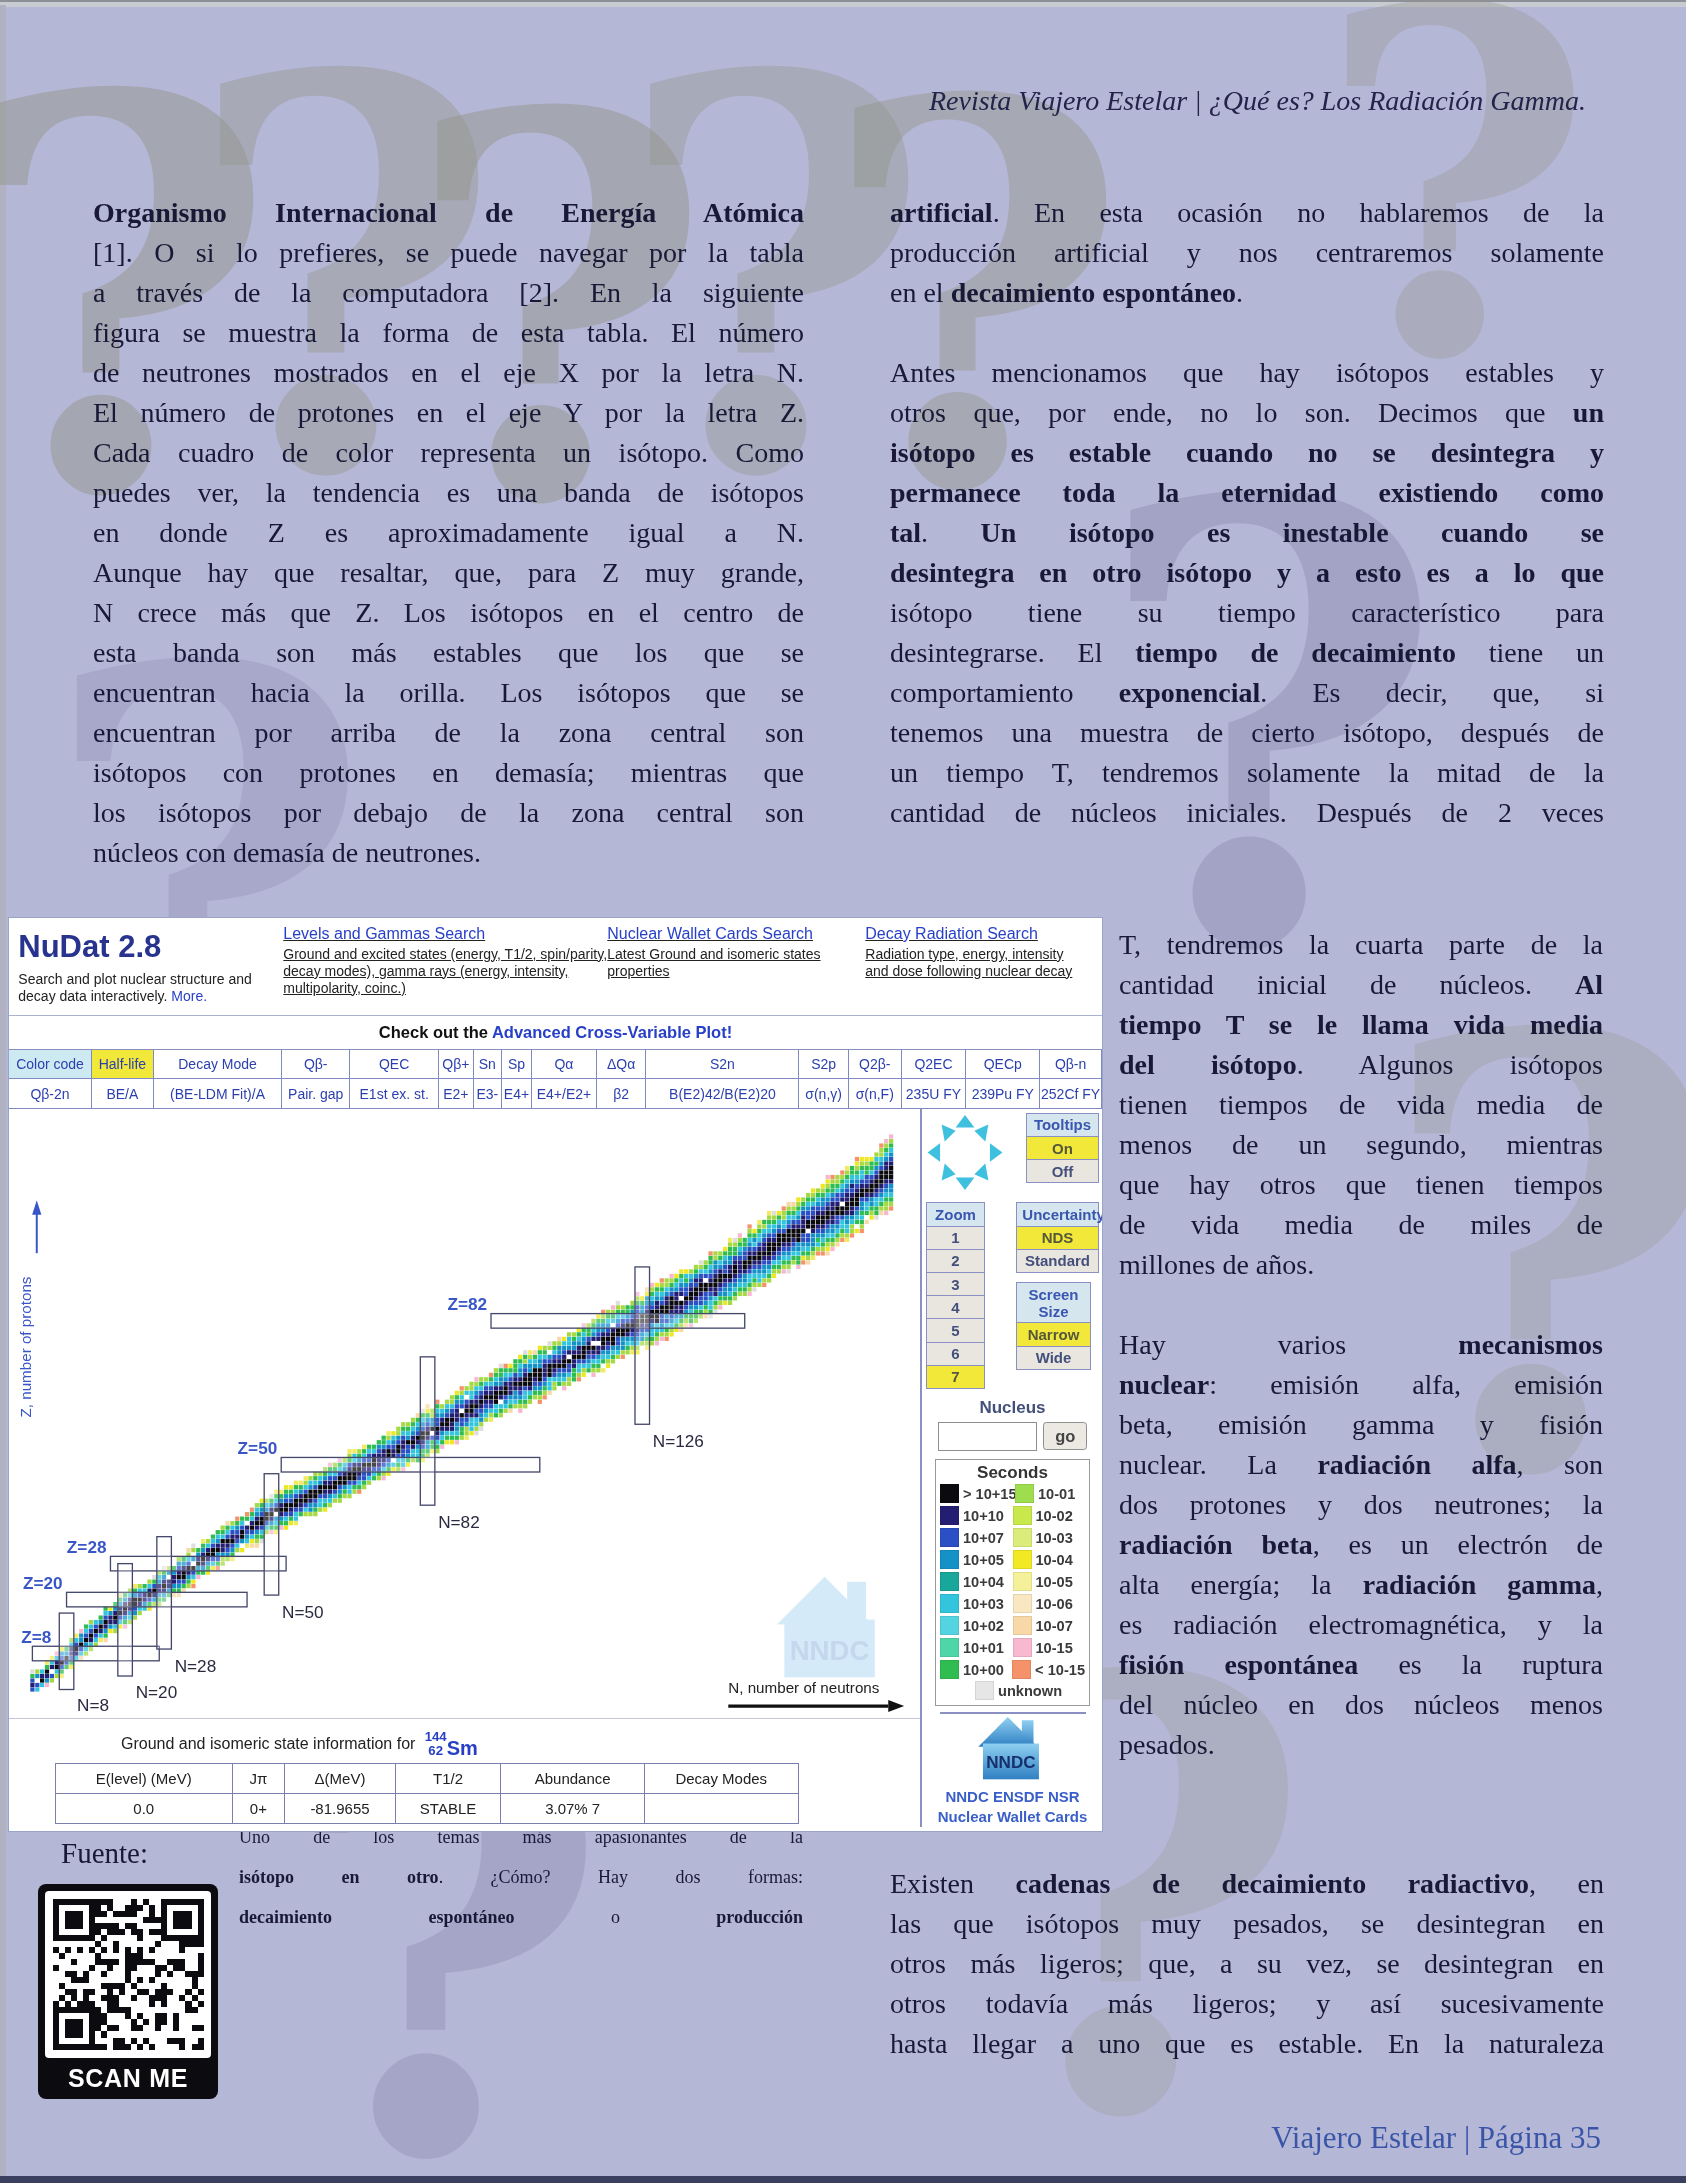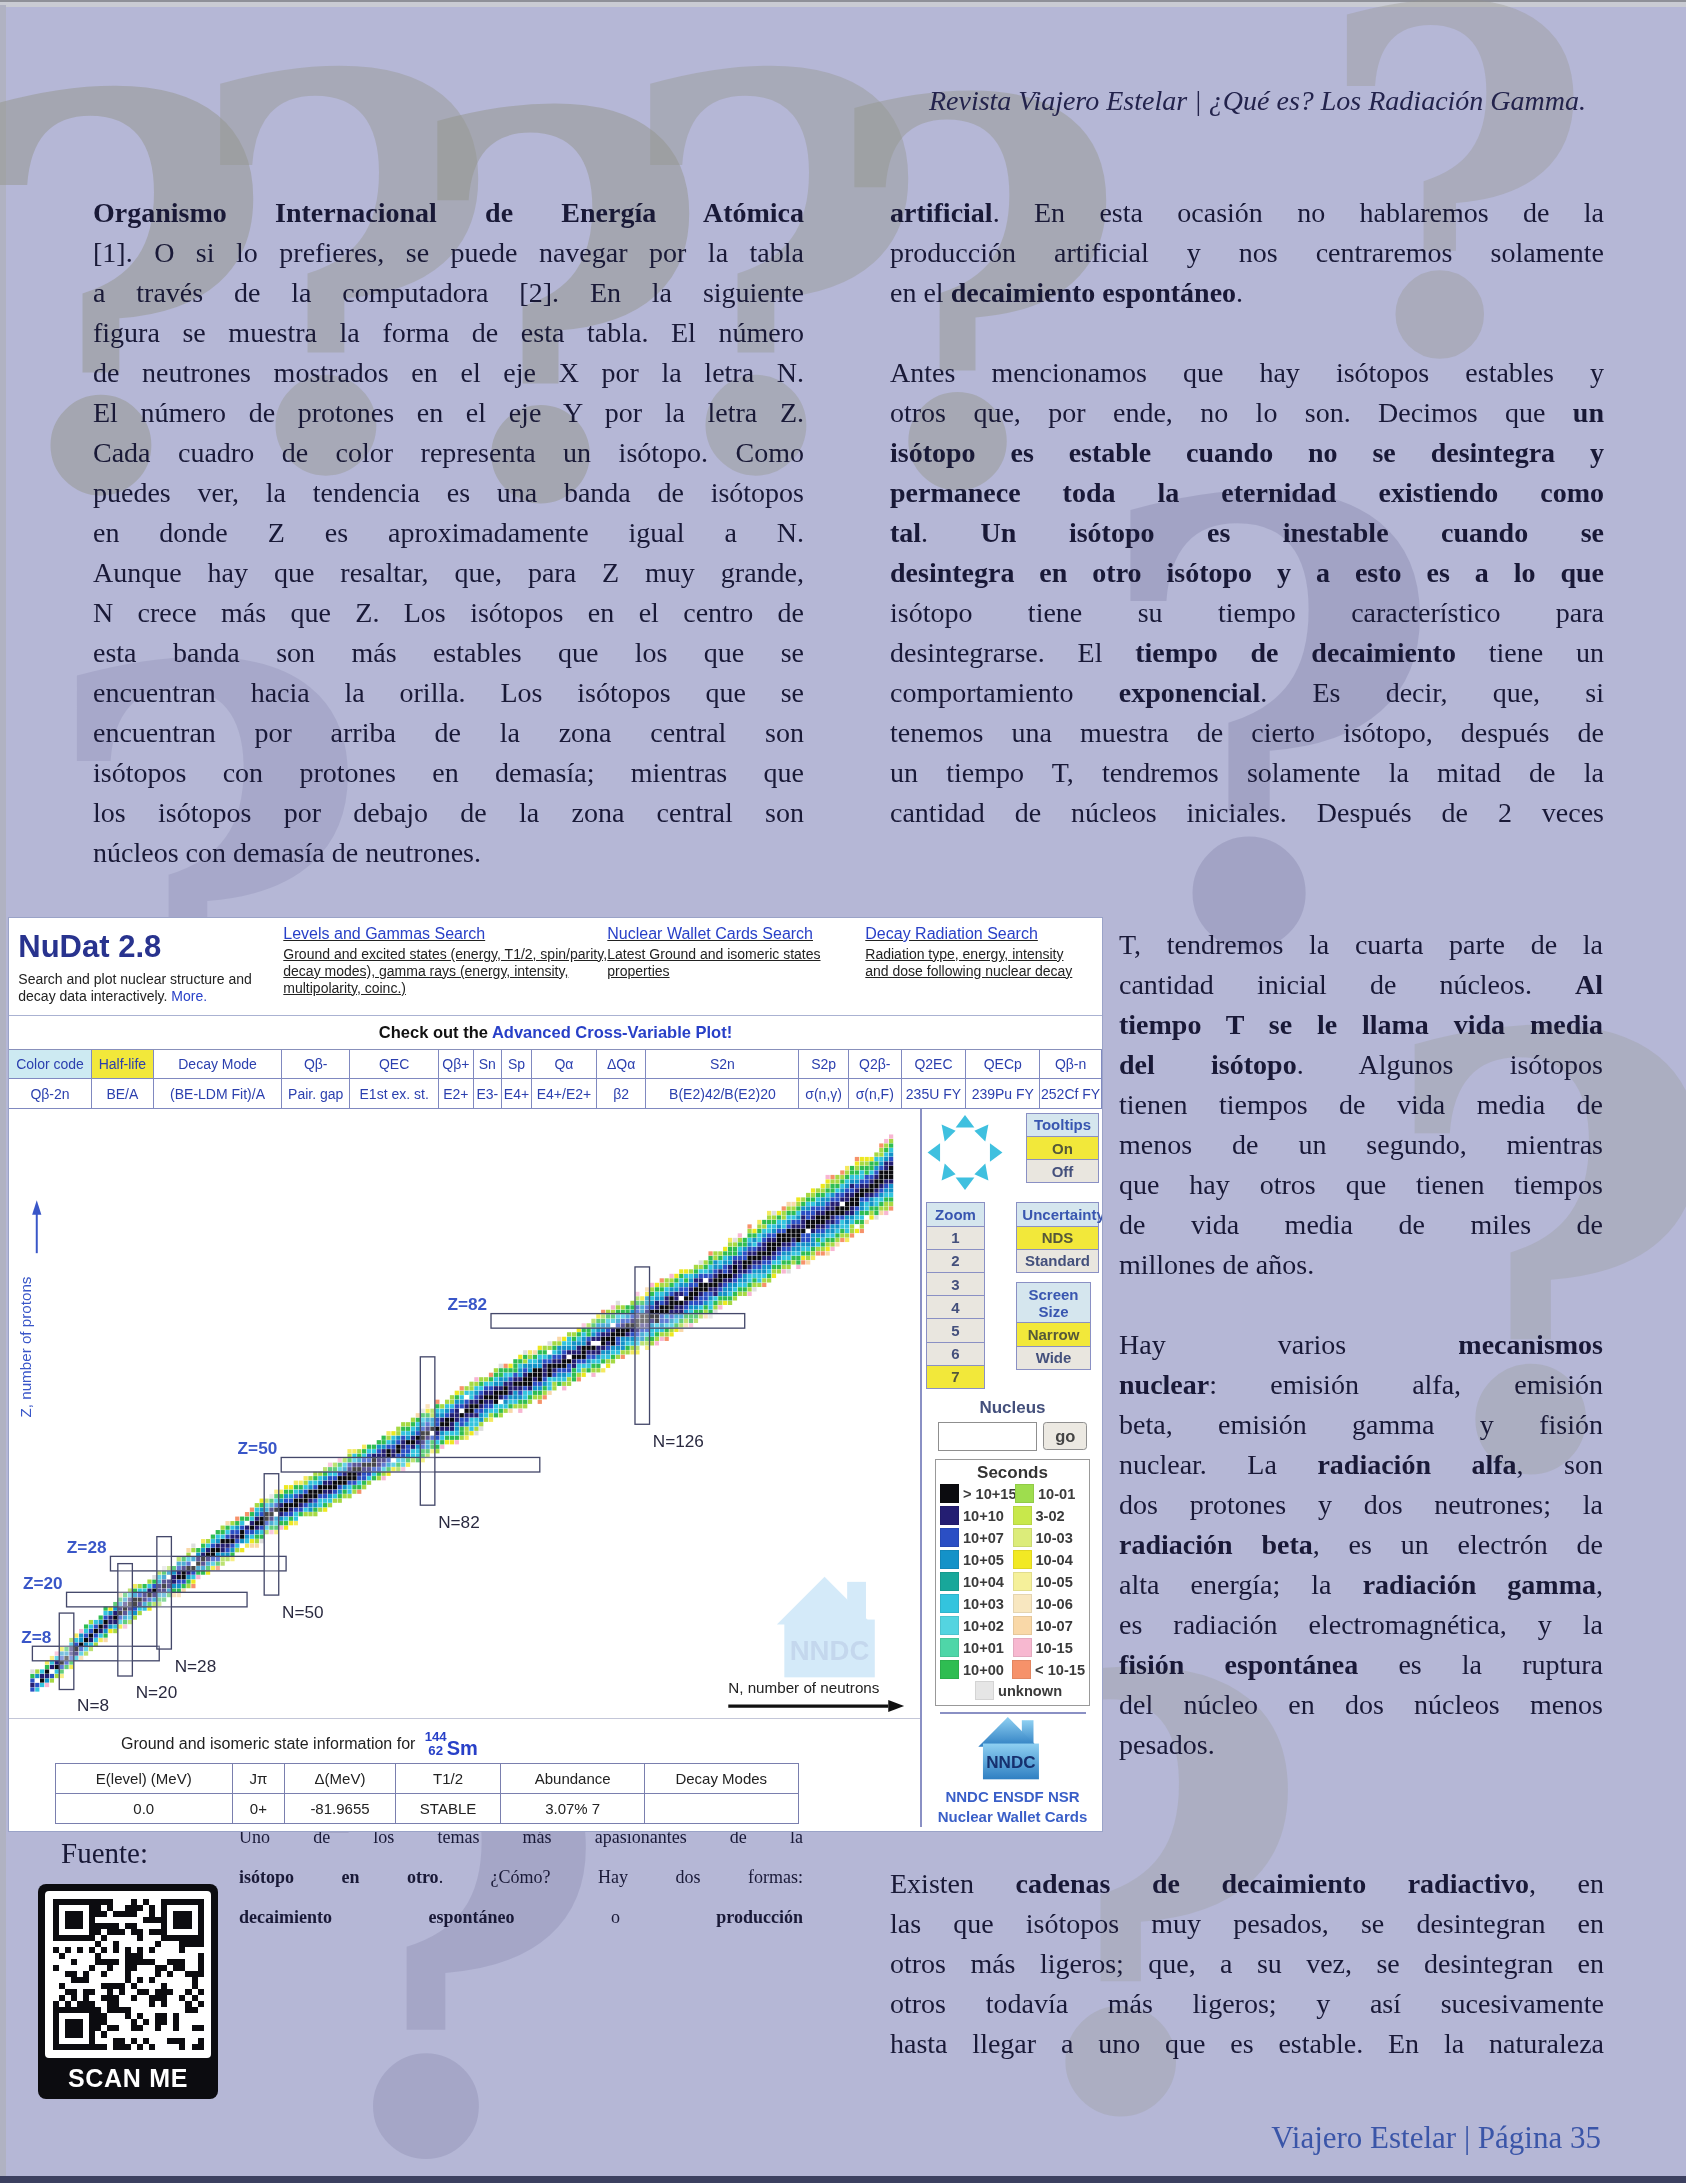--- a/index.html
+++ b/index.html
@@ -2305,21 +2305,21 @@
               <div class="lg-row">
                 <span class="lg-sw" style="background: rgb(11, 11, 15);"></span>
                 <span class="lg-tx">&gt; 10+15</span>
                 <span class="lg-sw" style="background: rgb(158, 221, 78);"></span>
                 <span class="lg-tx">10-01</span>
               </div>
               <div class="lg-row">
                 <span class="lg-sw" style="background: rgb(36, 30, 114);"></span>
                 <span class="lg-tx">10+10</span>
                 <span class="lg-sw" style="background: rgb(200, 232, 75);"></span>
-                <span class="lg-tx">3-02</span>
+                <span class="lg-tx">10-02</span>
               </div>
               <div class="lg-row">
                 <span class="lg-sw" style="background: rgb(43, 79, 196);"></span>
                 <span class="lg-tx">10+07</span>
                 <span class="lg-sw" style="background: rgb(220, 236, 122);"></span>
                 <span class="lg-tx">10-03</span>
               </div>
               <div class="lg-row">
                 <span class="lg-sw" style="background: rgb(20, 146, 200);"></span>
                 <span class="lg-tx">10+05</span>

